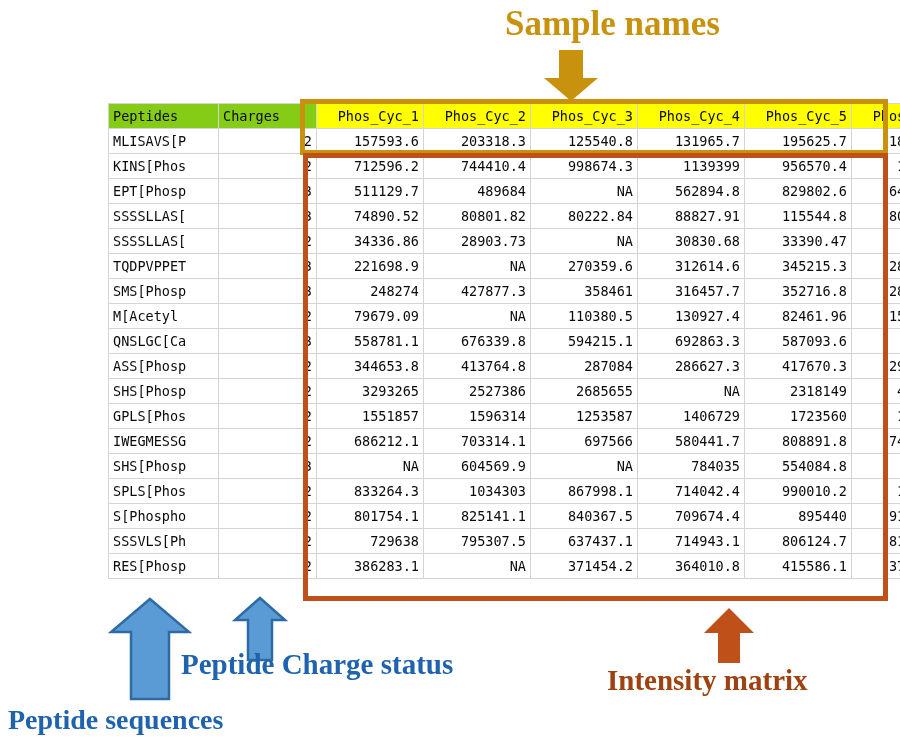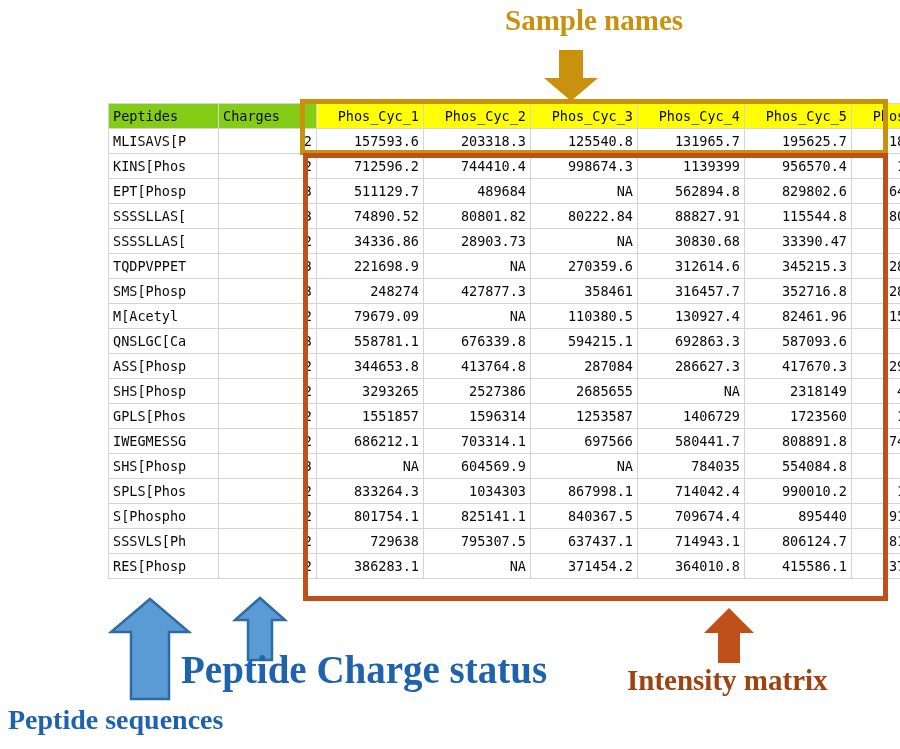--- a/index.html
+++ b/index.html
@@ -13,38 +13,37 @@
   
   .anno{
     position:absolute;
     font-family:"Liberation Serif", serif;
     font-weight:bold;
     white-space:nowrap;
     line-height:1;
   }
   #anno-sample-names{
     left:505px; top:6px;
-    font-size:29px;
+    font-size:35px;
     color:#C8920E;
   }
   #anno-peptide-charge{
     left:181px; top:650px;
-    font-size:39px;
+    font-size:29px;
     color:#1F63AE;
   }
   #anno-peptide-seq{
     left:8px; top:706px;
     font-size:28px;
     color:#1F63AE;
   }
   #anno-intensity{
     left:607px; top:666px;
     font-size:29px;
     color:#9E4211;
-    margin-left:20px;
   }
 
   
   .arrow{position:absolute;}
 
   
   #spreadsheet{
     position:absolute;
     left:108px; top:103px;
     width:783px;

